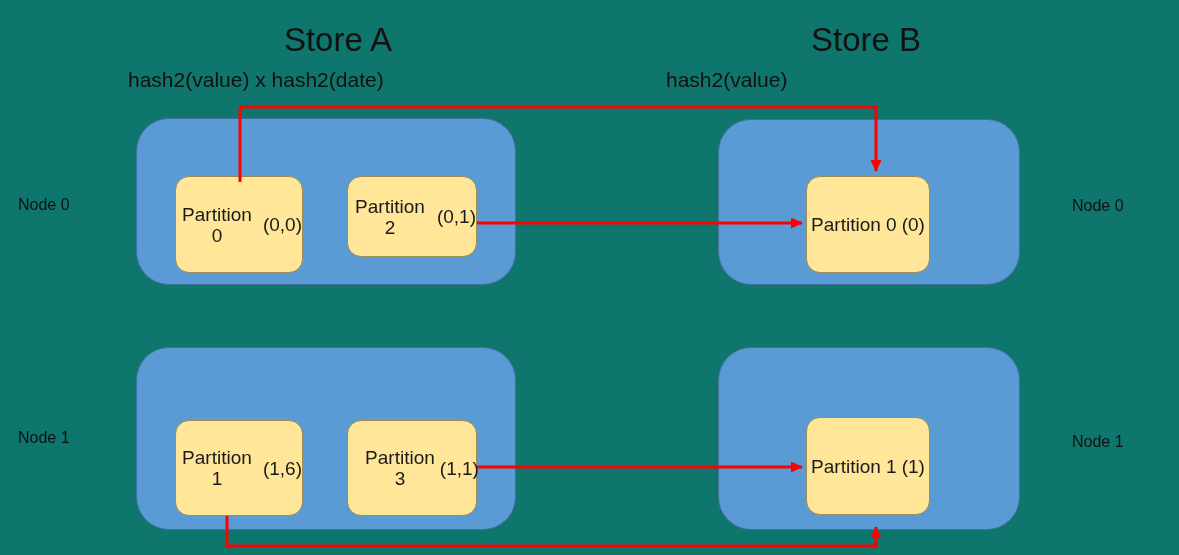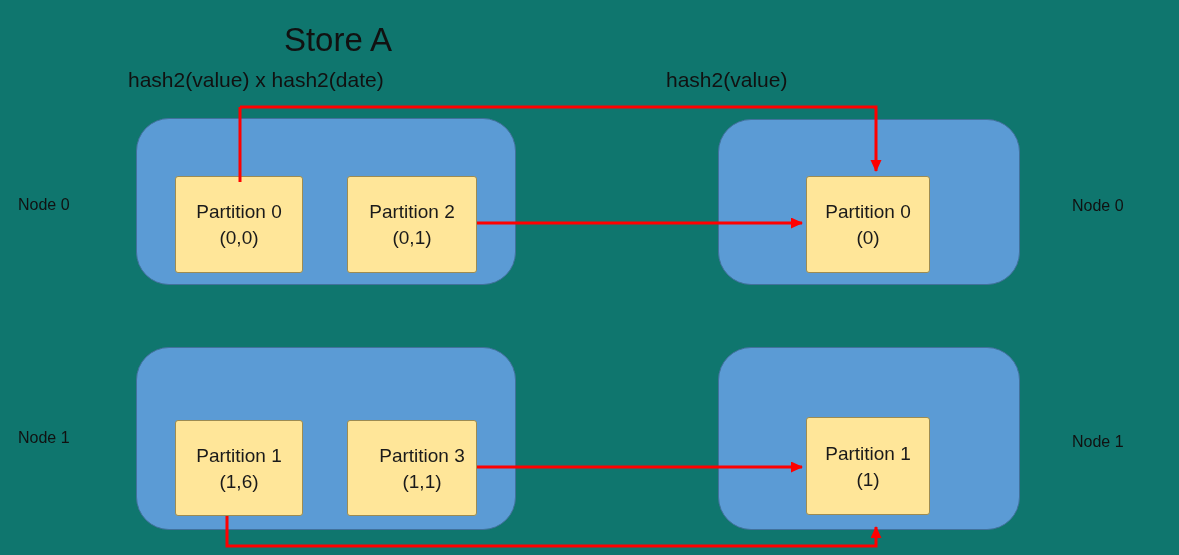--- a/index.html
+++ b/index.html
@@ -48,24 +48,24 @@
     position: absolute;
     background: var(--node-fill);
     border: 1.5px solid var(--node-border);
     border-radius: 33px;
     z-index: 1;
   }
   .partition {
     position: absolute;
     background: var(--part-fill);
     border: 1.2px solid var(--part-border);
-    border-radius: 3px;
+    border-radius: 14px;
     z-index: 2;
     display: flex;
-    flex-direction: column;
+    flex-direction: row;
     align-items: center;
     justify-content: center;
     gap: 5px;
     font-size: 19px;
     line-height: 21px;
     color: var(--text);
     text-align: center;
   }
   .node-label {
     position: absolute;
@@ -103,29 +103,30 @@
     <path class="arrow-path" d="M240,107 L240,182"></path>
     <path class="arrow-path" d="M240,107 L876,107 L876,171" marker-end="url(#ah)"></path>
     <path class="arrow-path" d="M477,223 L802,223" marker-end="url(#ah)"></path>
     <path class="arrow-path" d="M477,467 L802,467" marker-end="url(#ah)"></path>
     <path class="arrow-path" d="M227,516 L227,546 L876,546 L876,527" marker-end="url(#ah)"></path>
   </svg>
 
   <div class="store-title" style="left:138px; top:20px;">Store A</div>
   <div class="store-subtitle" style="left:128px; top:66px;">hash2(value) x hash2(date)</div>
 
+  <div class="store-title" style="left:666px; top:20px;">Store B</div>
   <div class="store-subtitle" style="left:666px; top:66px;">hash2(value)</div>
 
   <div class="node-label" style="left:18px; top:192px;">Node 0</div>
   <div class="node" style="left:136px; top:118px; width:380px; height:167px;"></div>
   <div class="partition" style="left:175px; top:176px; width:128px; height:97px;">
     <span>Partition 0</span>
     <span>(0,0)</span>
   </div>
-  <div class="partition" style="left:347px; top:176px; width:130px; height:97px;">
+  <div class="partition" style="left:347px; top:176px; width:130px; height:81px;">
     <span>Partition 2</span>
     <span>(0,1)</span>
   </div>
 
   <div class="node-label" style="left:18px; top:425px;">Node 1</div>
   <div class="node" style="left:136px; top:347px; width:380px; height:183px;"></div>
   <div class="partition" style="left:175px; top:420px; width:128px; height:96px;">
     <span>Partition 1</span>
     <span>(1,6)</span>
   </div>

